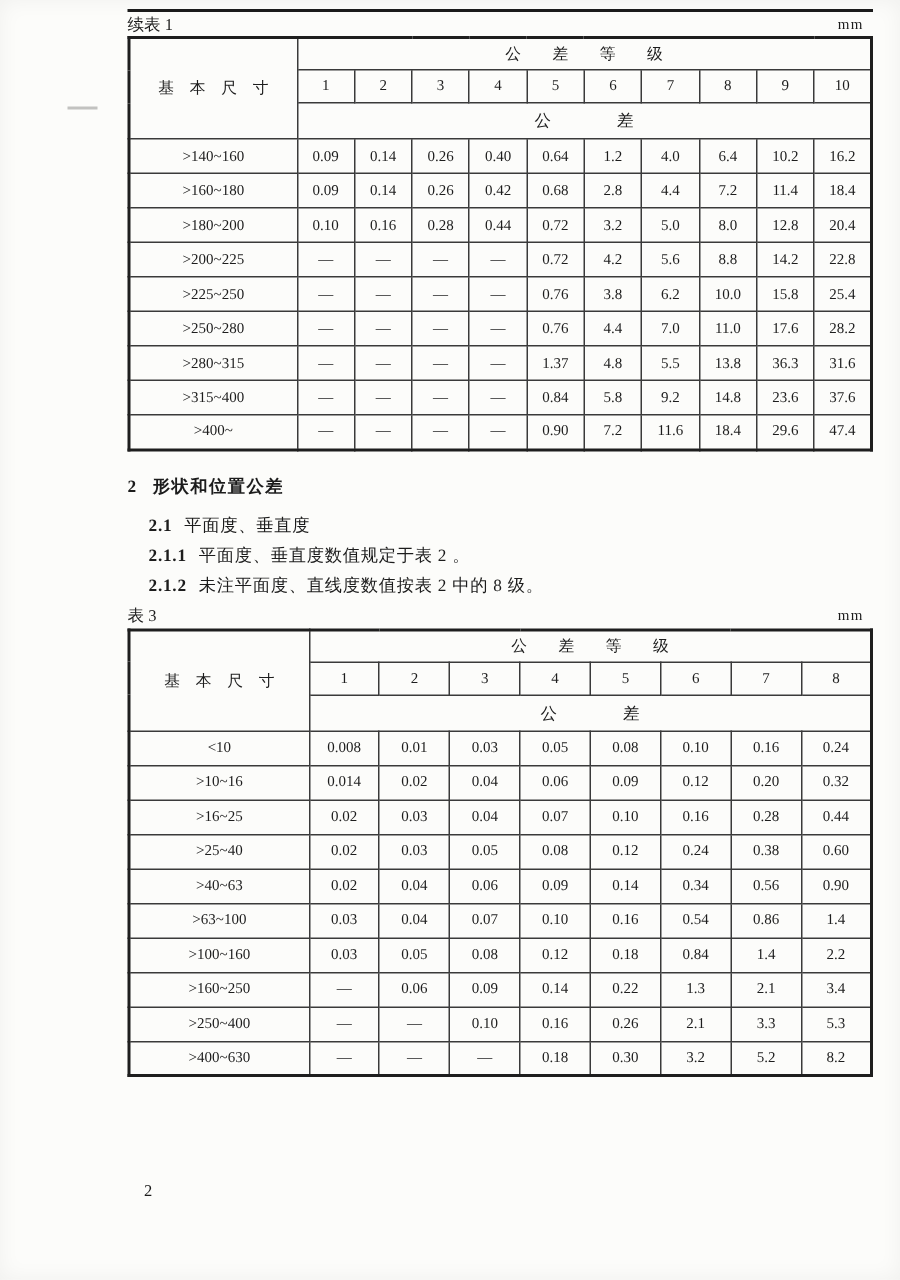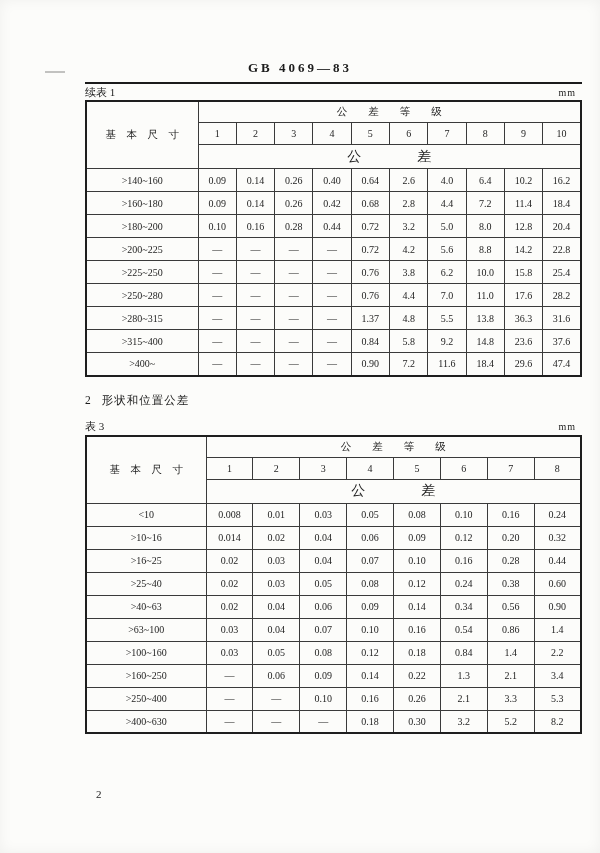--- a/index.html
+++ b/index.html
@@ -38,44 +38,43 @@
     border:2px solid #1e1e1e;
   }
   table.tol td, table.tol th {
     border:1px solid #3a3a3a;
     text-align:center; vertical-align:middle;
     font-weight:normal; padding:0;
     overflow:hidden; white-space:nowrap;
   }
   table.tol thead tr.grade-title-row th { height:20px; font-size:10.5px; }
   table.tol thead tr.grade-num-row th { height:21px; }
-  table.tol thead tr.tol-title-row th { height:23px; font-size:14px; }
+  table.tol thead tr.tol-title-row th { height:23px; font-size:11px; }
   table.tol tbody tr { height:23px; }
   .size-col-1 { width:112px; }
   .size-col-2 { width:120px; }
   .section {
     margin:16px 20px 0 85px; font-size:11.5px;
   }
-  .sec-title { font-weight:normal; margin-bottom:11px; letter-spacing:1px; }
+  .sec-title { font-weight:bold; margin-bottom:11px; letter-spacing:1px; }
   .sec-title .sec-num { margin-right:10px; }
   .sec-line { margin:0 0 5px 14px; letter-spacing:0.5px; }
   .sec-line .sec-num { font-weight:bold; margin-right:8px; }
   .sub-head { font-weight:500; }
   .page-num {
     position:absolute; left:96px; top:788px; font-size:11px;
   }
 </style>
 </head>
 <body>
 
 <div class="page">
 
   <div class="artifact-dash"></div>
 
-  <div class="doc-header">GB 4069—83</div>
   <div class="header-rule"></div>
 
   <div class="caption-row">
     <span>续表 1</span>
     <span class="unit">mm</span>
   </div>
 
   <table class="tol">
     <colgroup>
       <col class="size-col-1">
@@ -102,21 +101,21 @@
       </tr>
     </thead>
     <tbody id="t1-body">
         <tr>
           <td>&gt;140~160</td>
           <td>0.09</td>
           <td>0.14</td>
           <td>0.26</td>
           <td>0.40</td>
           <td>0.64</td>
-          <td>2.6</td>
+          <td>1.2</td>
           <td>4.0</td>
           <td>6.4</td>
           <td>10.2</td>
           <td>16.2</td>
         </tr>
         <tr>
           <td>&gt;160~180</td>
           <td>0.09</td>
           <td>0.14</td>
           <td>0.26</td>
@@ -218,20 +217,29 @@
           <td>18.4</td>
           <td>29.6</td>
           <td>47.4</td>
         </tr>
       </tbody>
   </table>
 
   <div class="section">
     <div class="sec-title">
       <span class="sec-num">2</span><span>形状和位置公差</span>
+    </div>
+    <div class="sec-line sub-head">
+      <span class="sec-num">2.1</span><span>平面度、垂直度</span>
+    </div>
+    <div class="sec-line">
+      <span class="sec-num">2.1.1</span><span>平面度、垂直度数值规定于表 2 。</span>
+    </div>
+    <div class="sec-line">
+      <span class="sec-num">2.1.2</span><span>未注平面度、直线度数值按表 2 中的 8 级。</span>
     </div>
   </div>
 
   <div class="caption-row">
     <span>表 3</span>
     <span class="unit">mm</span>
   </div>
 
   <table class="tol">
     <colgroup>

